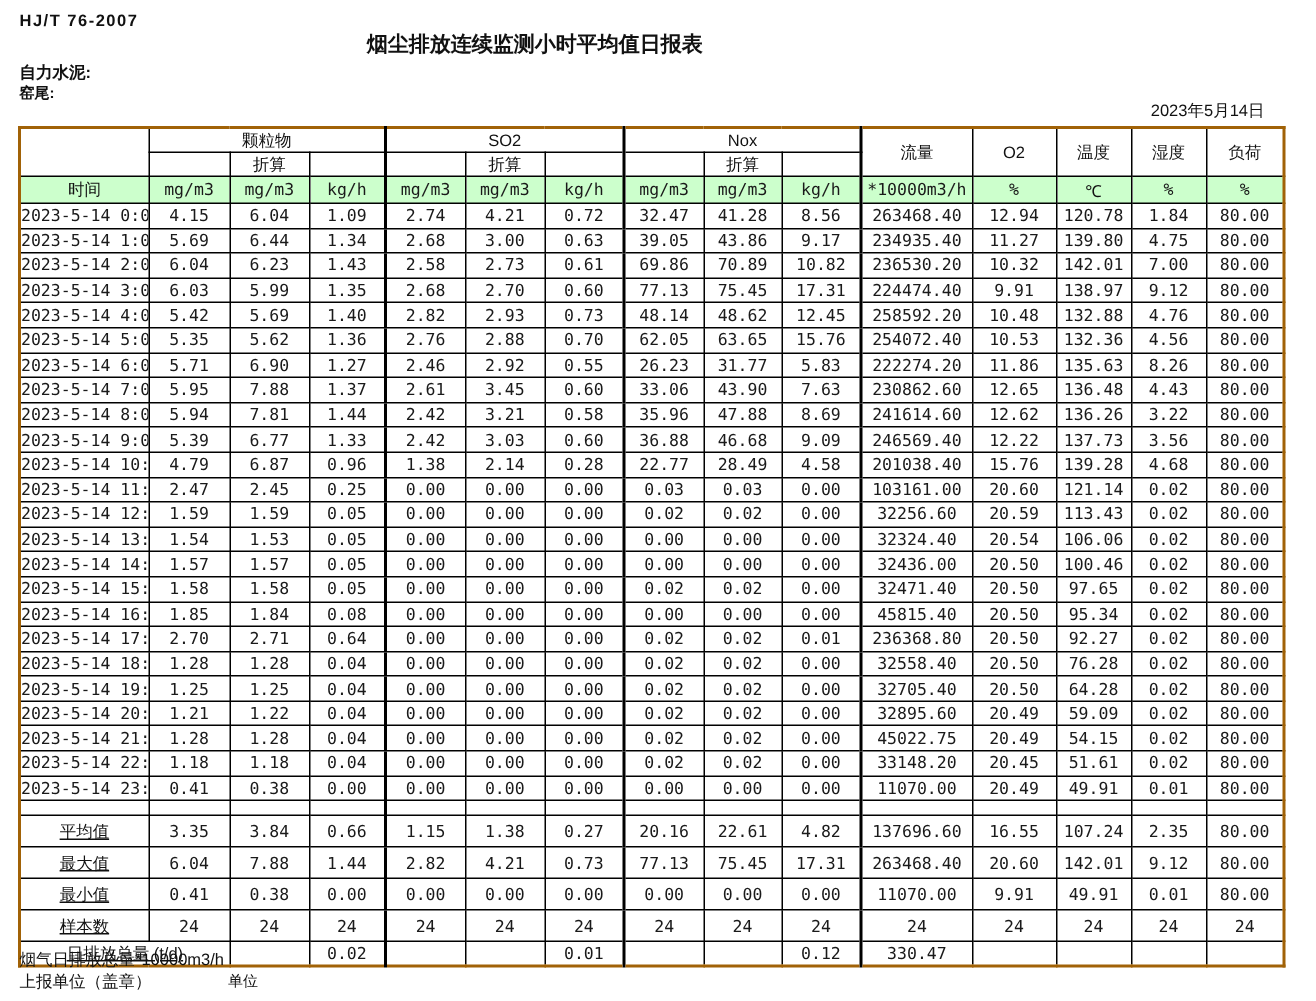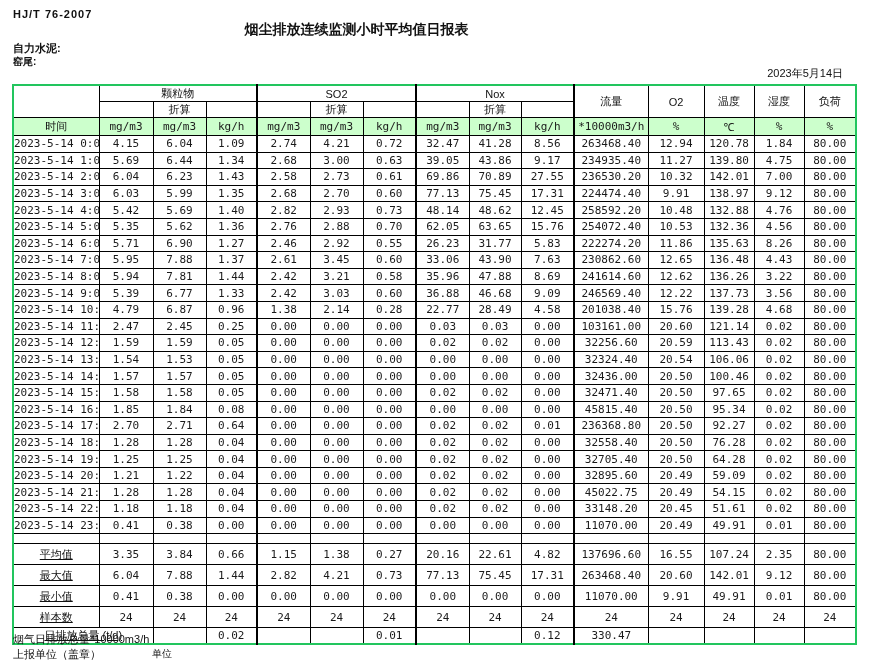--- a/index.html
+++ b/index.html
@@ -16,21 +16,21 @@
   .title { position: absolute; left: 0; top: 21px; width: 713px; text-align: center; font-size: 14px; font-weight: bold; }
   .company { position: absolute; left: 13px; top: 41px; font-size: 11px; font-weight: bold; }
   .site { position: absolute; left: 13px; top: 55px; font-size: 10px; font-weight: bold; }
   .rdate { position: absolute; right: 34px; top: 66px; font-size: 11px; }
 
   table.report {
     position: absolute; left: 12px; top: 84px;
     width: 843px;
     border-collapse: collapse;
     table-layout: fixed;
-    border: 2px solid #22c55e;
+    border: 2px solid #a16207;
   }
   table.report td {
     border: 1px solid #000;
     text-align: center;
     vertical-align: middle;
     overflow: hidden;
     white-space: nowrap;
     font-size: 11px;
     padding: 0;
   }
@@ -163,21 +163,21 @@
         <tr class="data-row">
           <td class="timecell">2023-5-14 2:00</td>
           <td class="num">6.04</td>
           <td class="num">6.23</td>
           <td class="num">1.43</td>
           <td class="num bl2">2.58</td>
           <td class="num">2.73</td>
           <td class="num">0.61</td>
           <td class="num bl2">69.86</td>
           <td class="num">70.89</td>
-          <td class="num">27.55</td>
+          <td class="num">10.82</td>
           <td class="num bl2">236530.20</td>
           <td class="num o2cell">10.32</td>
           <td class="num">142.01</td>
           <td class="num">7.00</td>
           <td class="num">80.00</td>
         </tr>
         <tr class="data-row">
           <td class="timecell">2023-5-14 3:00</td>
           <td class="num">6.03</td>
           <td class="num">5.99</td>

